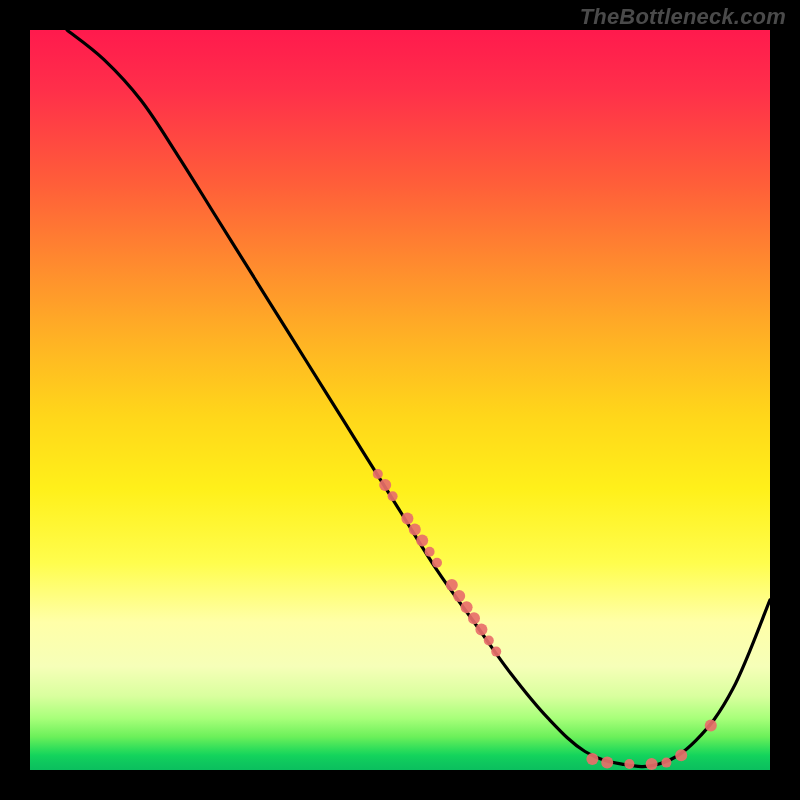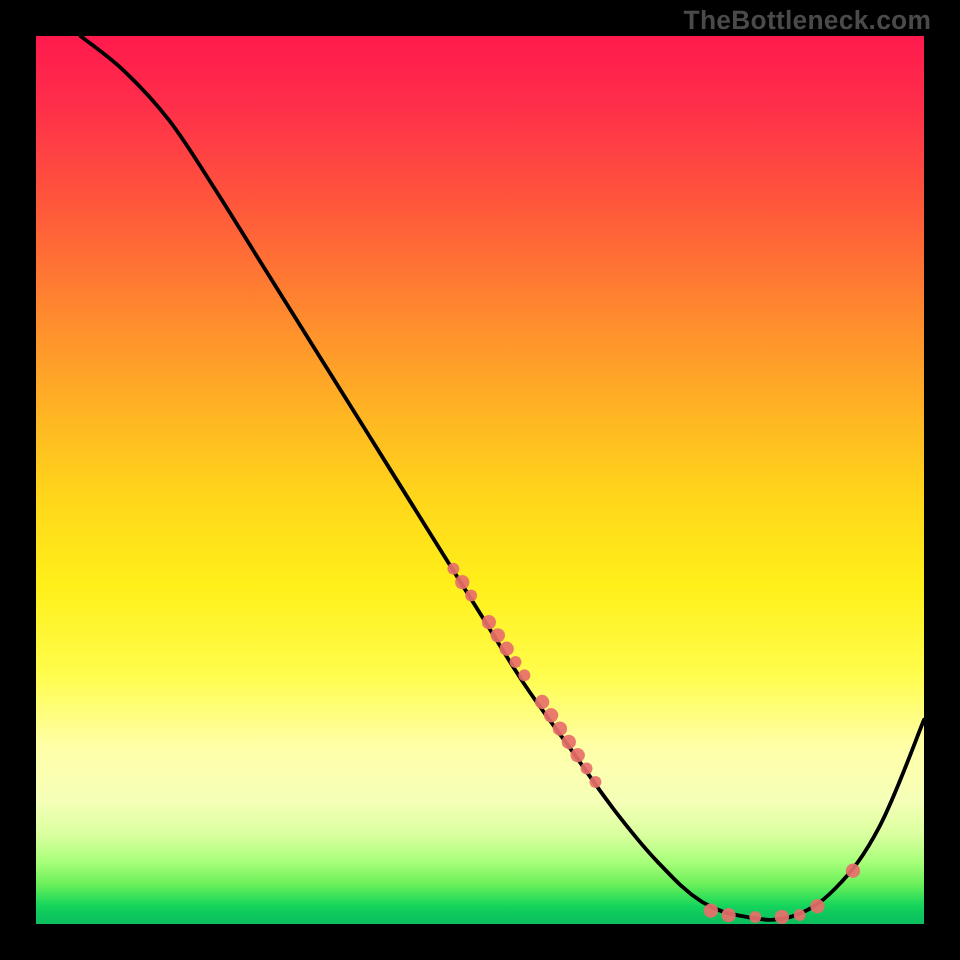--- a/index.html
+++ b/index.html
@@ -12,27 +12,28 @@
     overflow: hidden;
   }
   .stage {
     position: relative;
     width: 800px;
     height: 800px;
   }
   .watermark {
     position: absolute;
     top: 4px;
-    right: 24px;
+    right: 14px;
     font-size: 22px;
     font-weight: 600;
     color: #4a4a4a;
     letter-spacing: 0.2px;
     z-index: 5;
     user-select: none;
+    font-style: italic;
   }
   .plot-outer {
     position: absolute;
     left: 30px;
     top: 30px;
     width: 740px;
     height: 740px;
     background: #000;
   }
   

